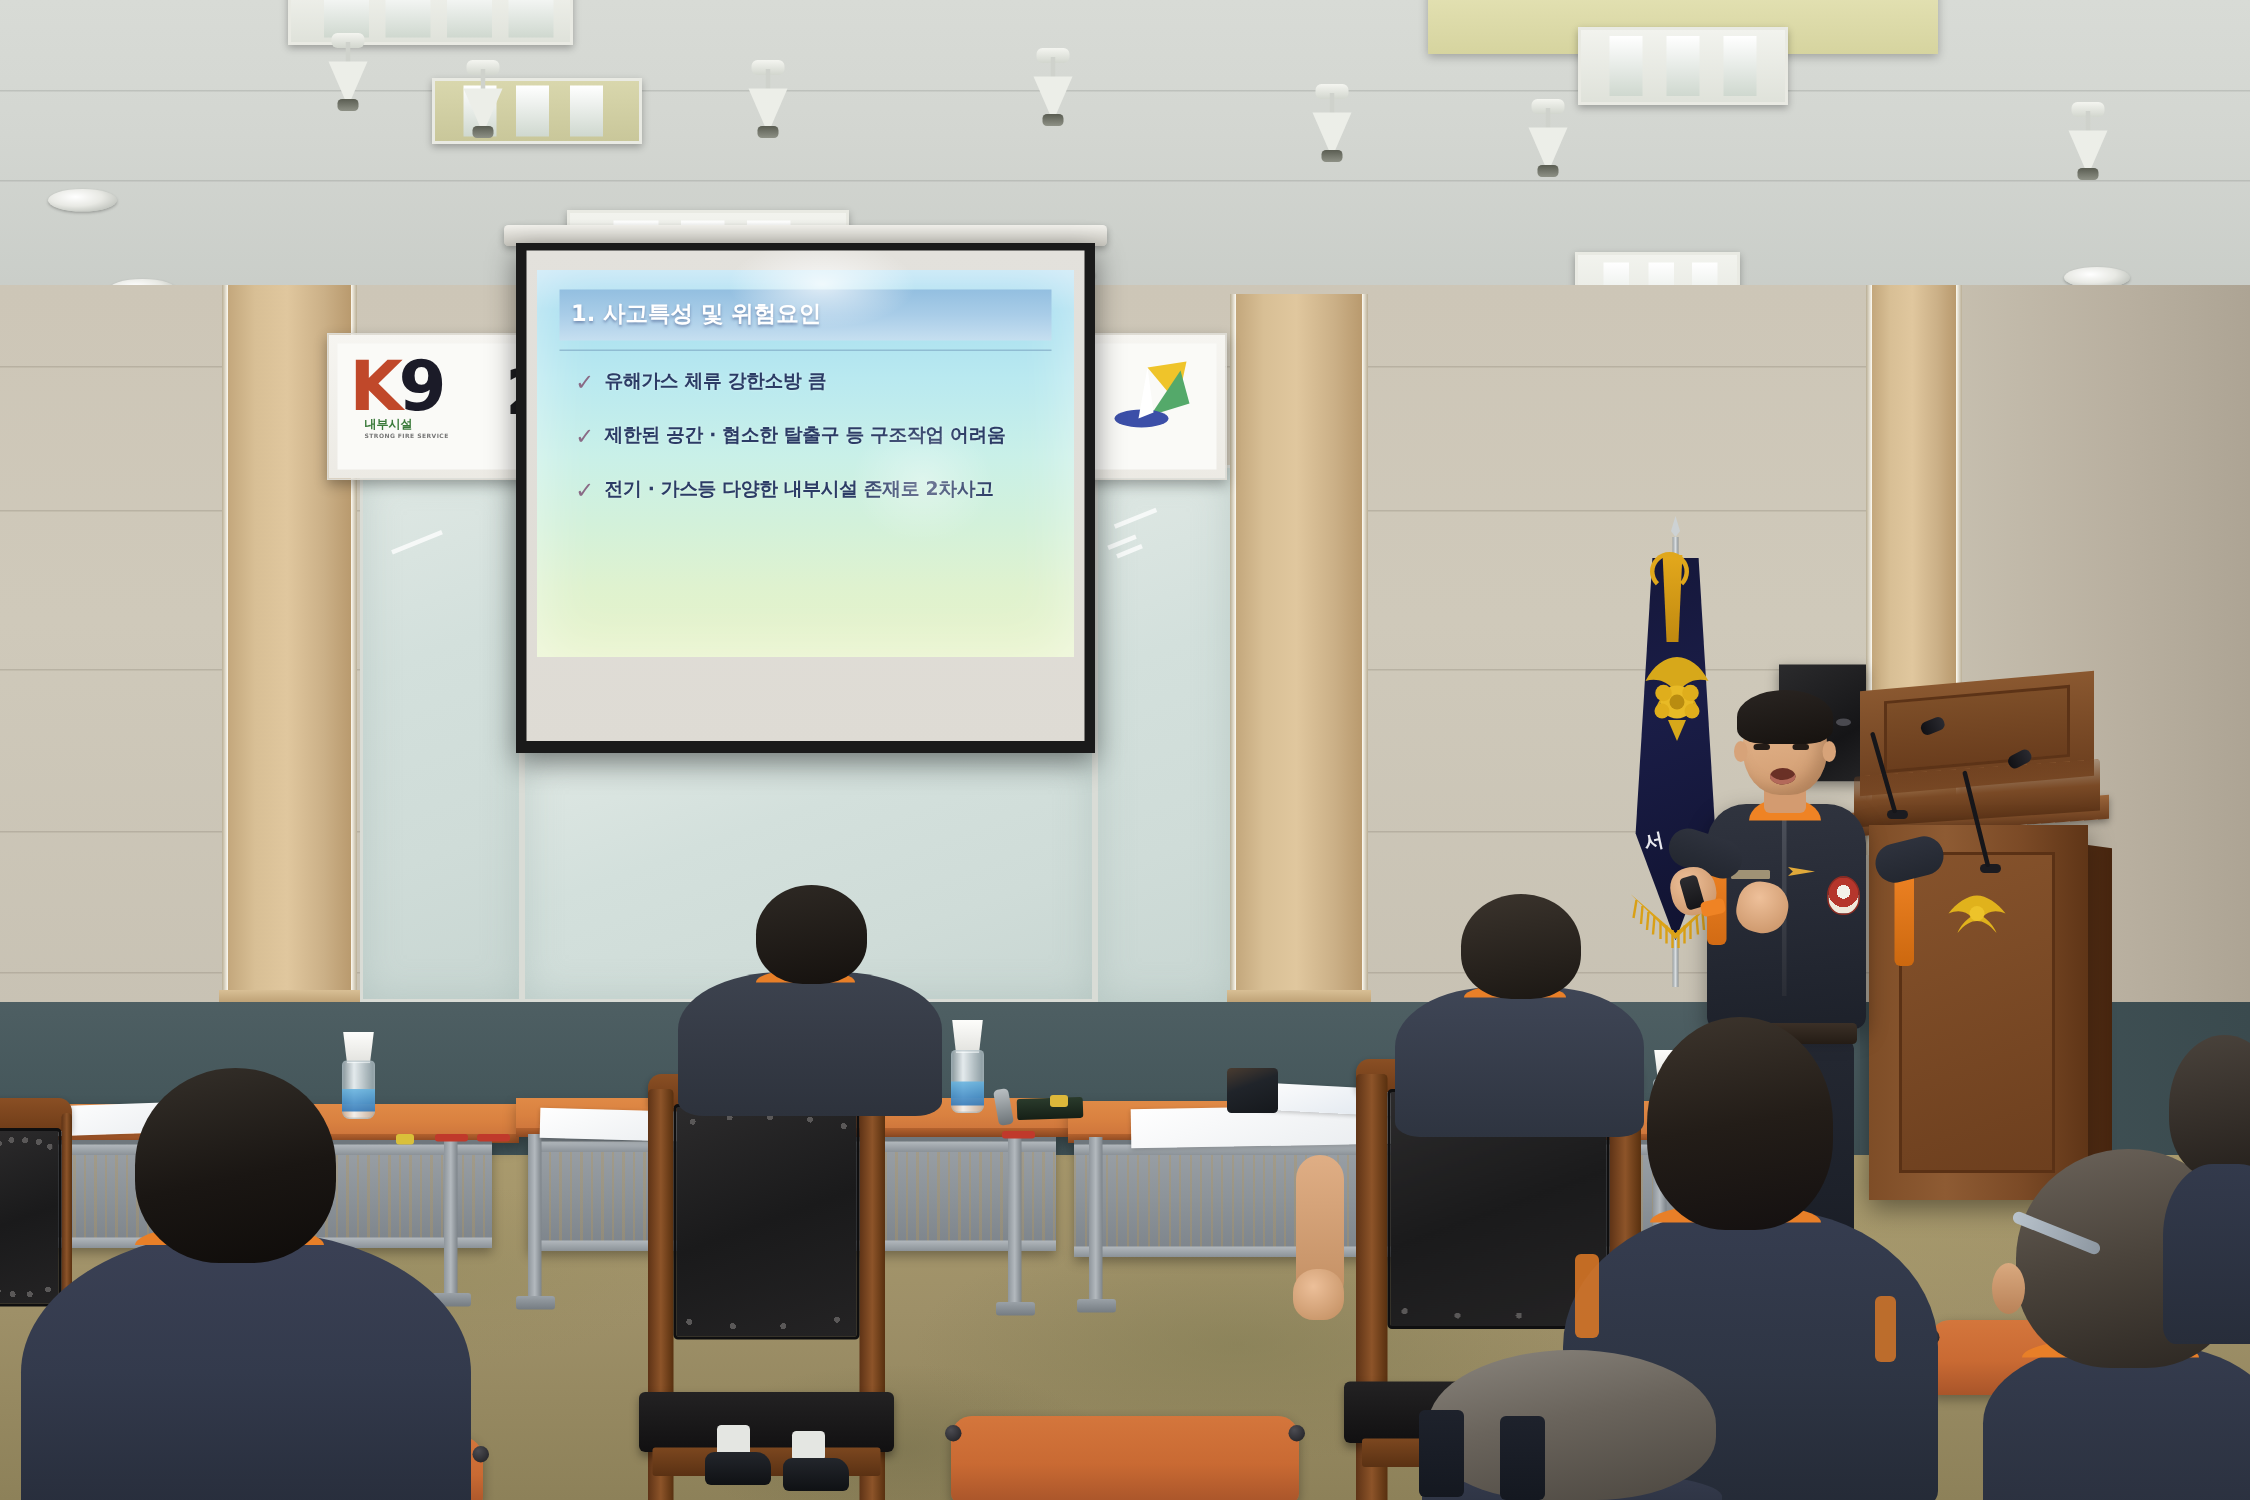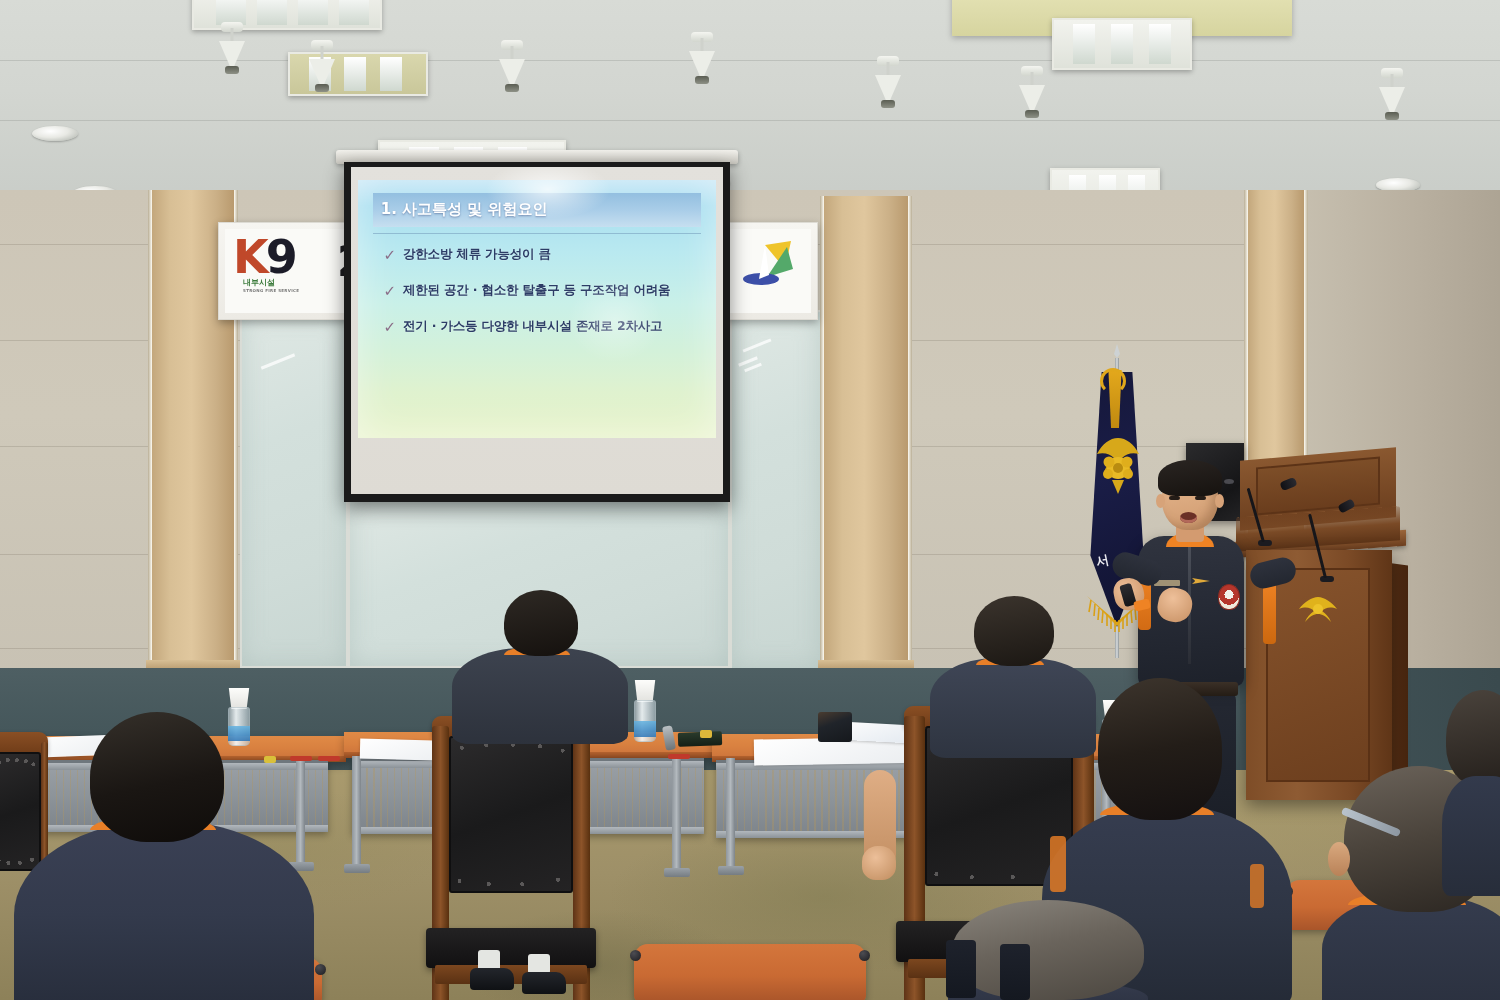--- a/index.html
+++ b/index.html
@@ -725,21 +725,21 @@
   <div class="screen-frame">
     <div class="screen-surface">
       <div class="slide">
         <div class="slide-title-bar">
           <div class="slide-title">1. 사고특성 및 위험요인</div>
         </div>
         <div class="slide-rule"></div>
         <div class="bullets">
           <div class="bullet">
             <span class="chk">✓</span>
-            <span class="btxt">강한소방 체류 가능성이 큼</span>
+            <span class="btxt">유해가스 체류 강한소방 큼</span>
           </div>
           <div class="bullet">
             <span class="chk">✓</span>
             <span class="btxt">제한된 공간 · 협소한 탈출구 등 구조작업 어려움</span>
           </div>
           <div class="bullet">
             <span class="chk">✓</span>
             <span class="btxt">전기 · 가스등 다양한 내부시설 존재로 2차사고</span>
           </div>
         </div>

